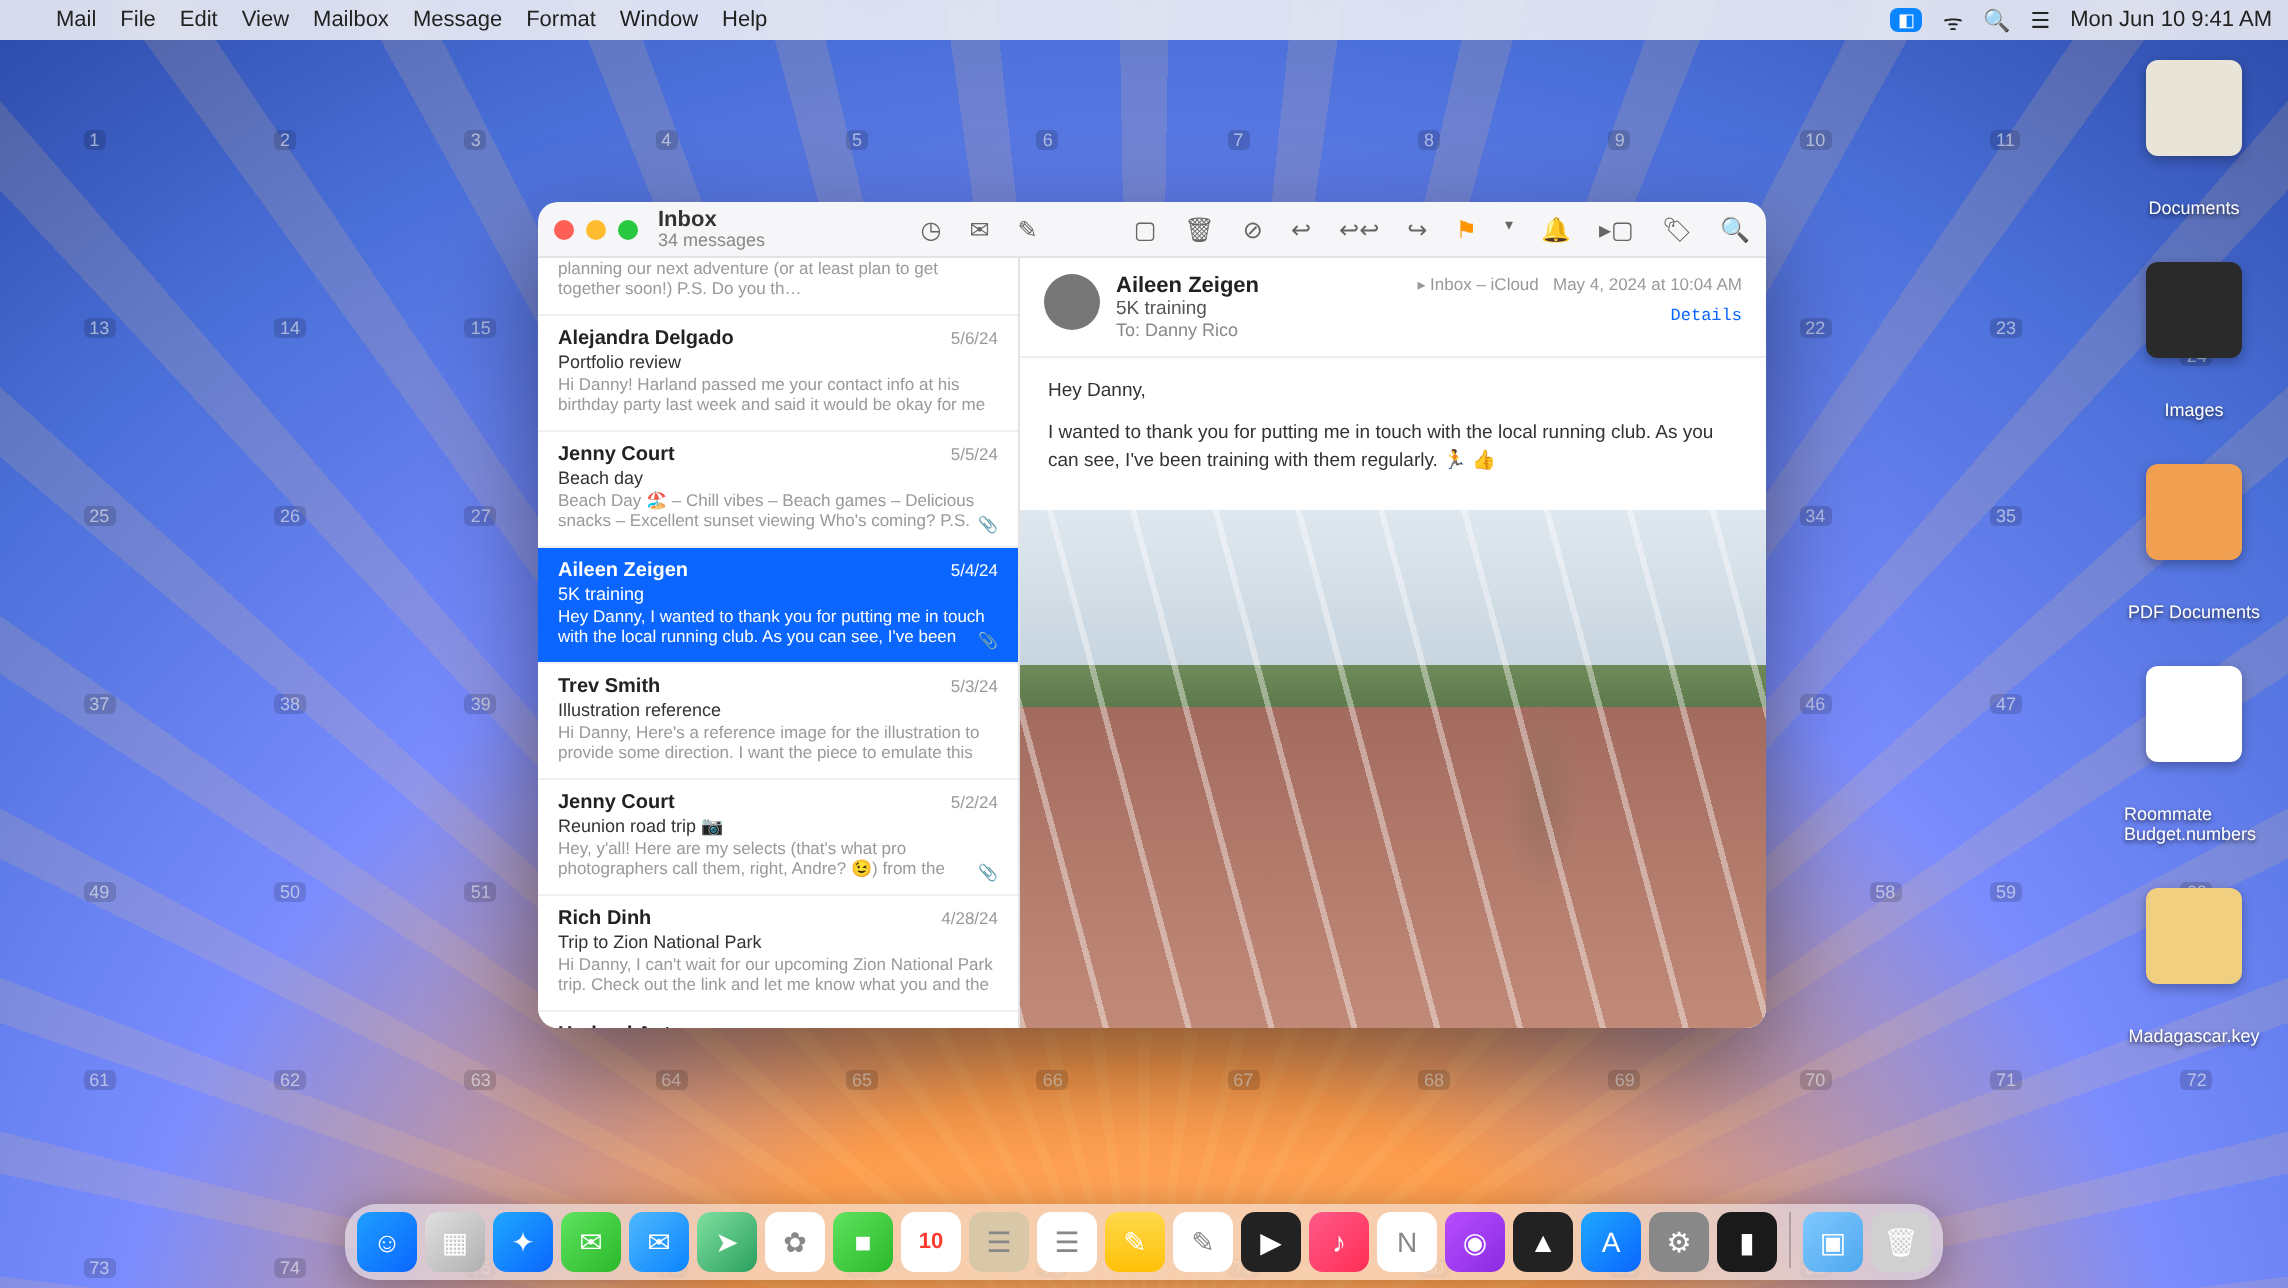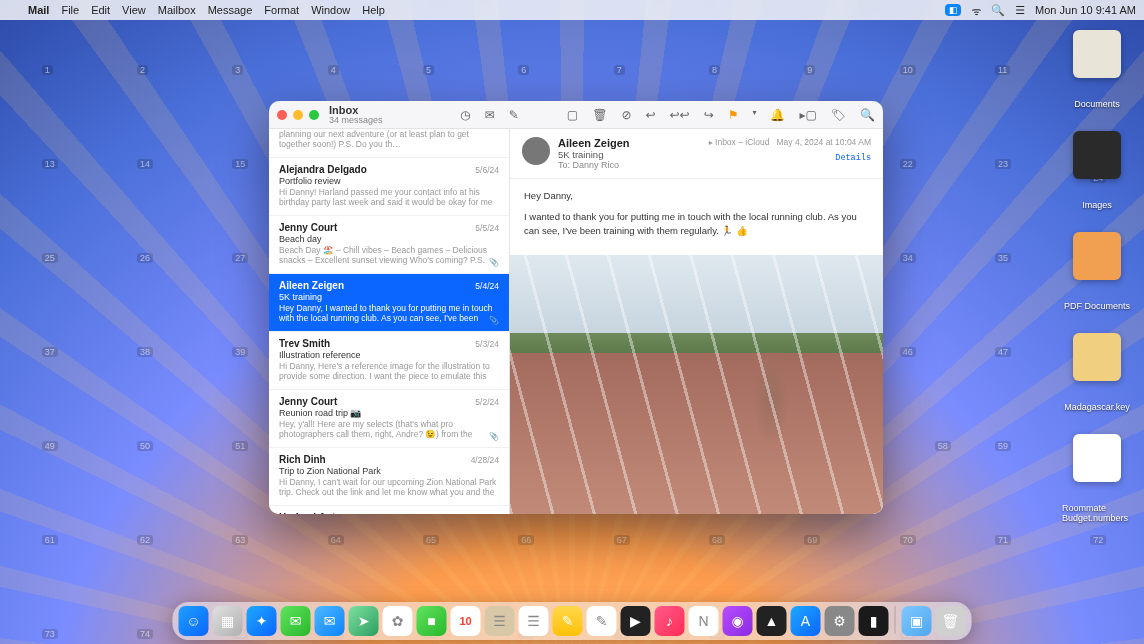--- a/index.html
+++ b/index.html
@@ -13,21 +13,21 @@
   repeating-conic-gradient(from 200deg at 50% 110%,
     rgba(255,180,90,.0) 0deg 5deg, rgba(255,200,120,.15) 5deg 7deg);
 }
 
 
 .menubar { position: absolute; top:0; left:0; right:0; height:20px;
   background: rgba(245,245,247,.85); backdrop-filter: blur(10px);
   display:flex; align-items:center; font-size:11px; color:#222; padding:0 8px; z-index:50;}
 .menubar .apple { width:14px; text-align:center; margin-right:6px; }
 .menubar .menus { display:flex; gap:12px; }
-.menubar .menus span:first-child{font-weight:700;}
+.menubar .menus span:first-child{font-weight:400;}
 .menubar .spacer{flex:1;}
 .menubar .status{display:flex; align-items:center; gap:10px;}
 .menubar .status .ico{font-size:11px;}
 .menubar .cc{background:#0a84ff;color:#fff;border-radius:4px;padding:1px 4px;font-size:9px;}
 
 
 .grid-cell{position:absolute;font-size:9px;color:rgba(255,255,255,.55);background:rgba(0,0,0,.15);padding:0 3px;border-radius:3px;}
 
 
 .desk-icons{position:absolute;right:12px;top:30px;display:flex;flex-direction:column;gap:22px;z-index:5;}
@@ -212,26 +212,26 @@
     </div>
     <div class="desk-icon">
       <div class="thumb" style="background:#2a2a2a"></div>
     <div class="lbl">Images</div>
     </div>
     <div class="desk-icon">
       <div class="thumb" style="background:#f0a050"></div>
     <div class="lbl">PDF Documents</div>
     </div>
     <div class="desk-icon">
+      <div class="thumb" style="background:#ffffff"></div>
+    <div class="lbl">Roommate Budget.numbers</div>
+    </div>
+    <div class="desk-icon">
       <div class="thumb" style="background:#f0d080"></div>
     <div class="lbl">Madagascar.key</div>
-    </div>
-    <div class="desk-icon">
-      <div class="thumb" style="background:#ffffff"></div>
-    <div class="lbl">Roommate Budget.numbers</div>
     </div>
   </div>
 
 <div class="mail-window">
   <div class="mail-toolbar">
     <div class="traffic">
       <span class="tred"></span>
       <span class="tyel"></span>
       <span class="tgrn"></span>
     </div>

